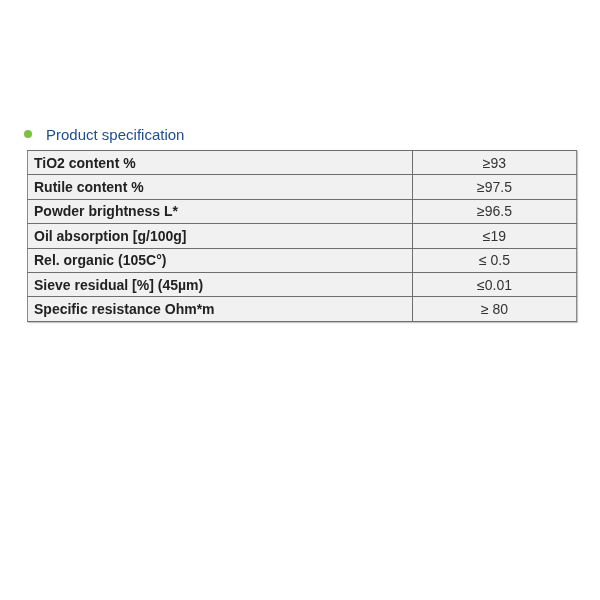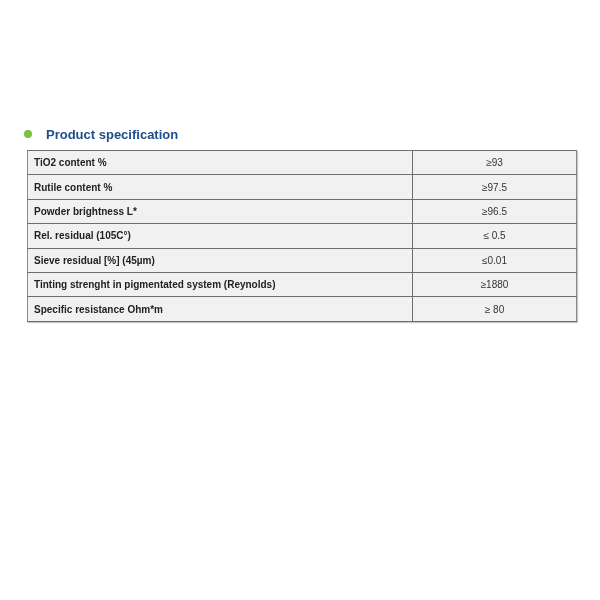--- a/index.html
+++ b/index.html
@@ -2,26 +2,26 @@
 <html><head>
   <meta charset="utf-8">
   <style>
     html, body { margin: 0; padding: 0; background: #ffffff; }
     body { width: 600px; height: 600px; position: relative; overflow: hidden;
            font-family: "Liberation Sans", "DejaVu Sans", sans-serif; }
     .heading { position: absolute; left: 24px; top: 124px; height: 20px;
                display: flex; align-items: center; }
     .bullet { width: 8px; height: 8px; border-radius: 50%; background: #7cc242;
               margin-right: 14px; }
-    .heading-text { color: #1f4e8c; font-weight: bold; font-size: 13px; }
+    .heading-text { color: #1f4e8c; font-weight: normal; font-size: 15px; }
     table.spec { position: absolute; left: 27px; top: 150px; width: 550px;
                  border-collapse: collapse; background: #f1f1f1;
                  border: 1px solid #8a8a8a; box-shadow: 1px 1px 1px #c8c8c8; }
     table.spec td { height: 23.4px; border-top: 1px solid #6e6e6e; border-bottom: 1px solid #6e6e6e;
-                    padding: 0; font-size: 10px; color: #222; margin-top: 16px; }
+                    padding: 0; font-size: 14px; color: #222; margin-top: 16px; }
     table.spec td.label { width: 378px; padding-left: 6px; font-weight: bold;
                           border-right: 1px solid #6e6e6e; }
     table.spec td.value { text-align: center; color: #333; }
   </style>
 </head>
 <body>
 
 <div class="heading">
   <span class="bullet"></span>
   <span class="heading-text">Product specification</span>
@@ -35,29 +35,29 @@
       </tr>
     <tr>
         <td class="label">Rutile content %</td>
         <td class="value">≥97.5</td>
       </tr>
     <tr>
         <td class="label">Powder brightness L*</td>
         <td class="value">≥96.5</td>
       </tr>
     <tr>
-        <td class="label">Rel. residual (105C°)</td>
+        <td class="label">Oil absorption [g/100g]</td>
+        <td class="value">≤19</td>
+      </tr>
+    <tr>
+        <td class="label">Rel. organic (105C°)</td>
         <td class="value">≤ 0.5</td>
       </tr>
     <tr>
         <td class="label">Sieve residual [%] (45µm)</td>
         <td class="value">≤0.01</td>
-      </tr>
-    <tr>
-        <td class="label">Tinting strenght in pigmentated system (Reynolds)</td>
-        <td class="value">≥1880</td>
       </tr>
     <tr>
         <td class="label">Specific resistance Ohm*m</td>
         <td class="value">≥ 80</td>
       </tr>
   </tbody>
 </table>
 
 </body></html>

